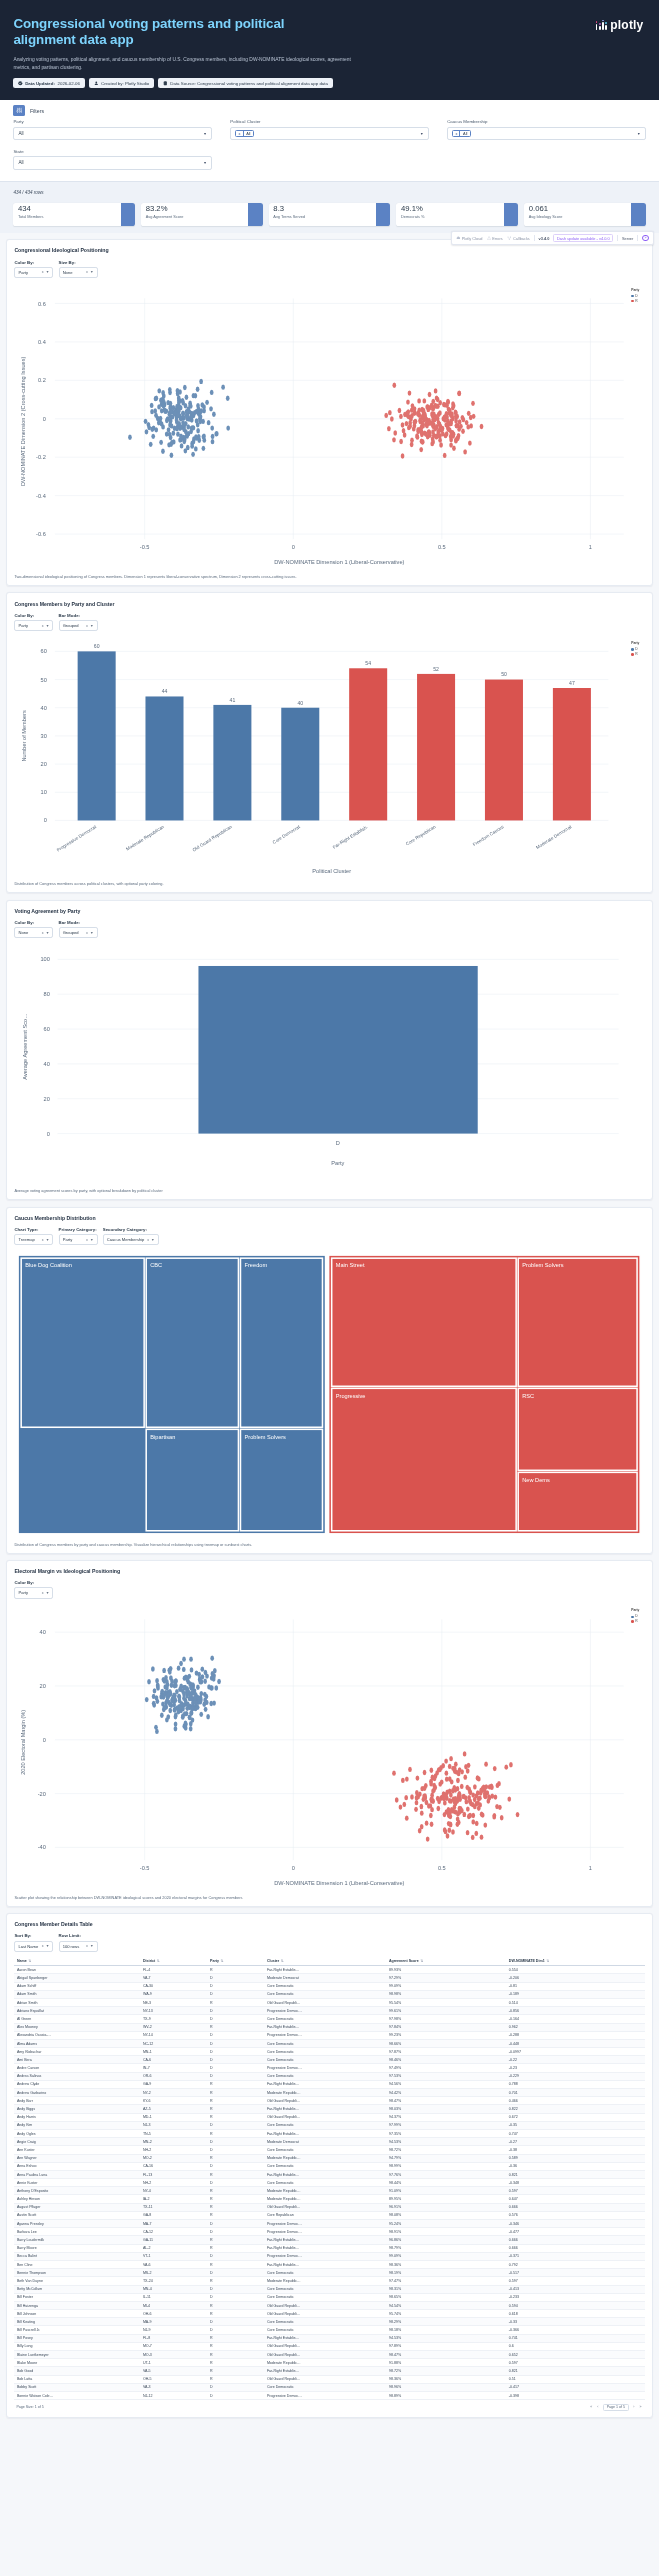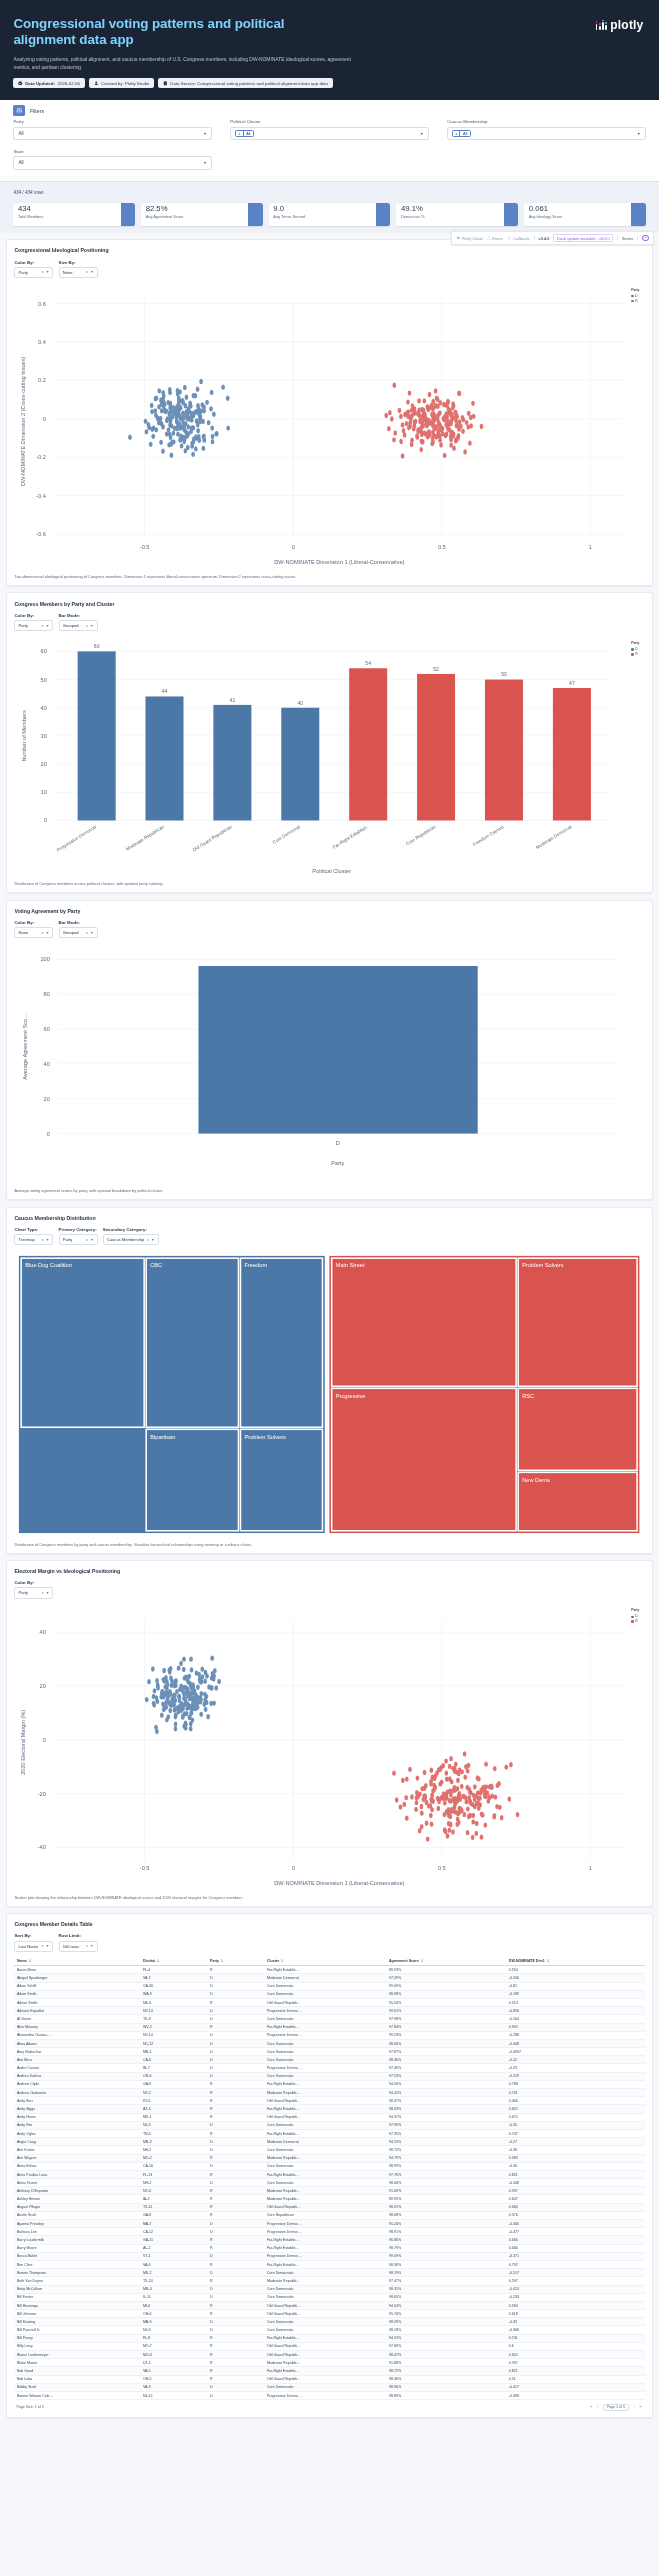--- a/index.html
+++ b/index.html
@@ -298,28 +298,28 @@
 <div class="kpis">
   <div class="kpi">
     <div class="txt">
         <div class="val">434</div>
     <div class="lbl">Total Members</div>
       </div>
     <div class="accent"></div>
   </div>
   <div class="kpi">
     <div class="txt">
-        <div class="val">82.5%</div>
+        <div class="val">83.2%</div>
     <div class="lbl">Avg Agreement Score</div>
       </div>
     <div class="accent"></div>
   </div>
   <div class="kpi">
     <div class="txt">
-        <div class="val">9.0</div>
+        <div class="val">8.3</div>
     <div class="lbl">Avg Terms Served</div>
       </div>
     <div class="accent"></div>
   </div>
   <div class="kpi">
     <div class="txt">
         <div class="val">49.1%</div>
     <div class="lbl">Democrats %</div>
       </div>
     <div class="accent"></div>

